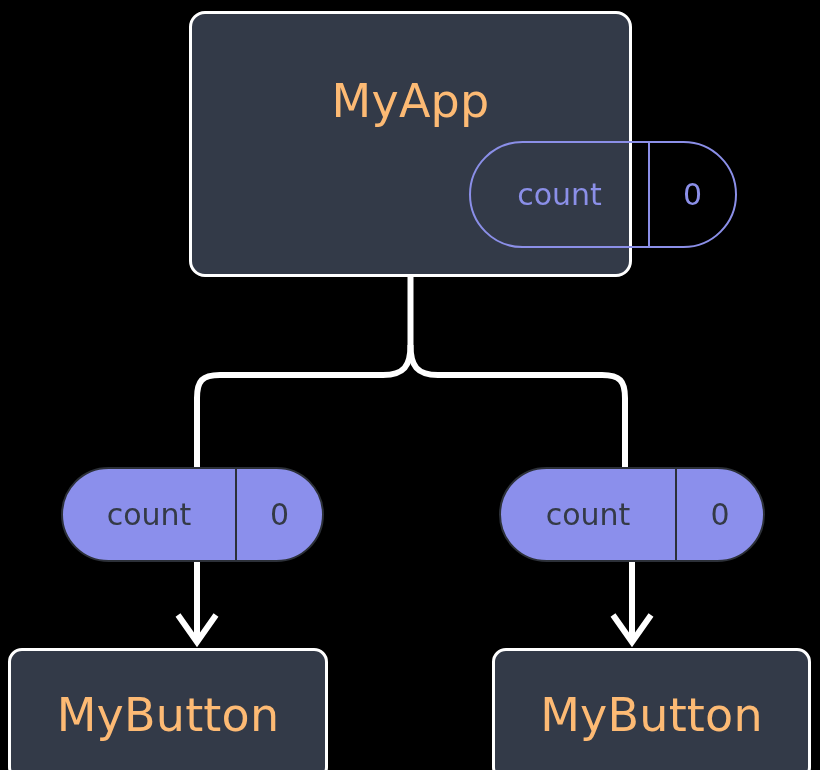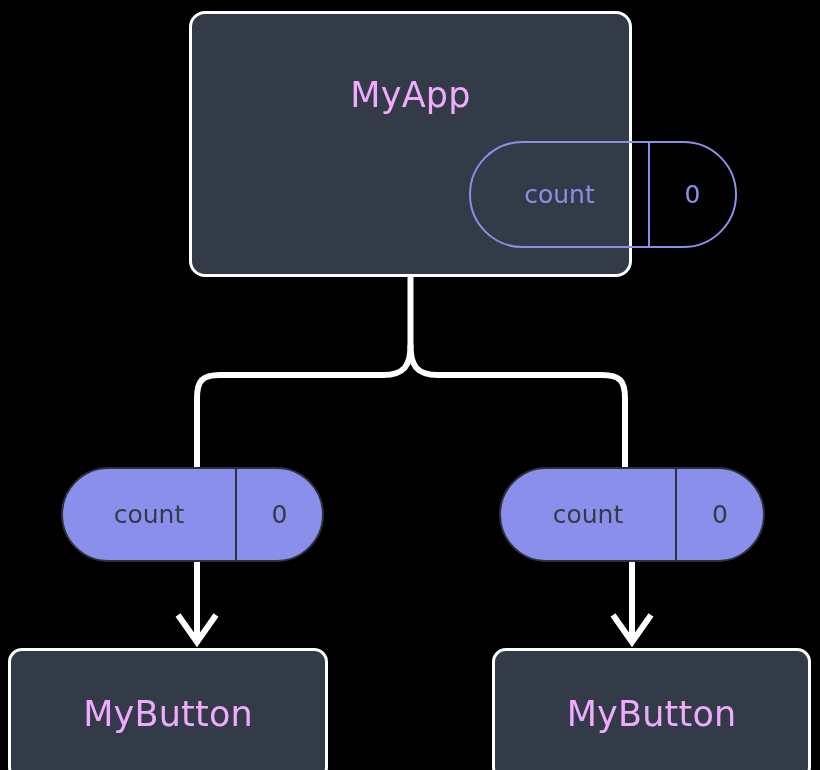--- a/index.html
+++ b/index.html
@@ -33,22 +33,22 @@
     position: absolute;
     box-sizing: border-box;
     background: #333a48;
     border: 3px solid #ffffff;
     border-radius: 14px;
     display: flex;
     align-items: center;
     justify-content: center;
   }
   .comp-title {
-    color: #f0abfc;
-    font-size: 35px;
+    color: #fdba74;
+    font-size: 46px;
     font-weight: 400;
     letter-spacing: 0.2px;
     line-height: 1;
     white-space: nowrap;
   }
   #app-box {
     left: 189px;
     top: 11px;
     width: 443px;
     height: 266px;
@@ -82,21 +82,21 @@
     display: flex;
     align-items: stretch;
     border-radius: 999px;
     overflow: hidden;
   }
   .pill .pill-key,
   .pill .pill-val {
     display: flex;
     align-items: center;
     justify-content: center;
-    font-size: 25px;
+    font-size: 30px;
     line-height: 1;
     white-space: nowrap;
   }
 
   
   .pill.outline {
     border: 2px solid #8b8fe8;
     background: transparent;
   }
   .pill.outline .pill-key,

